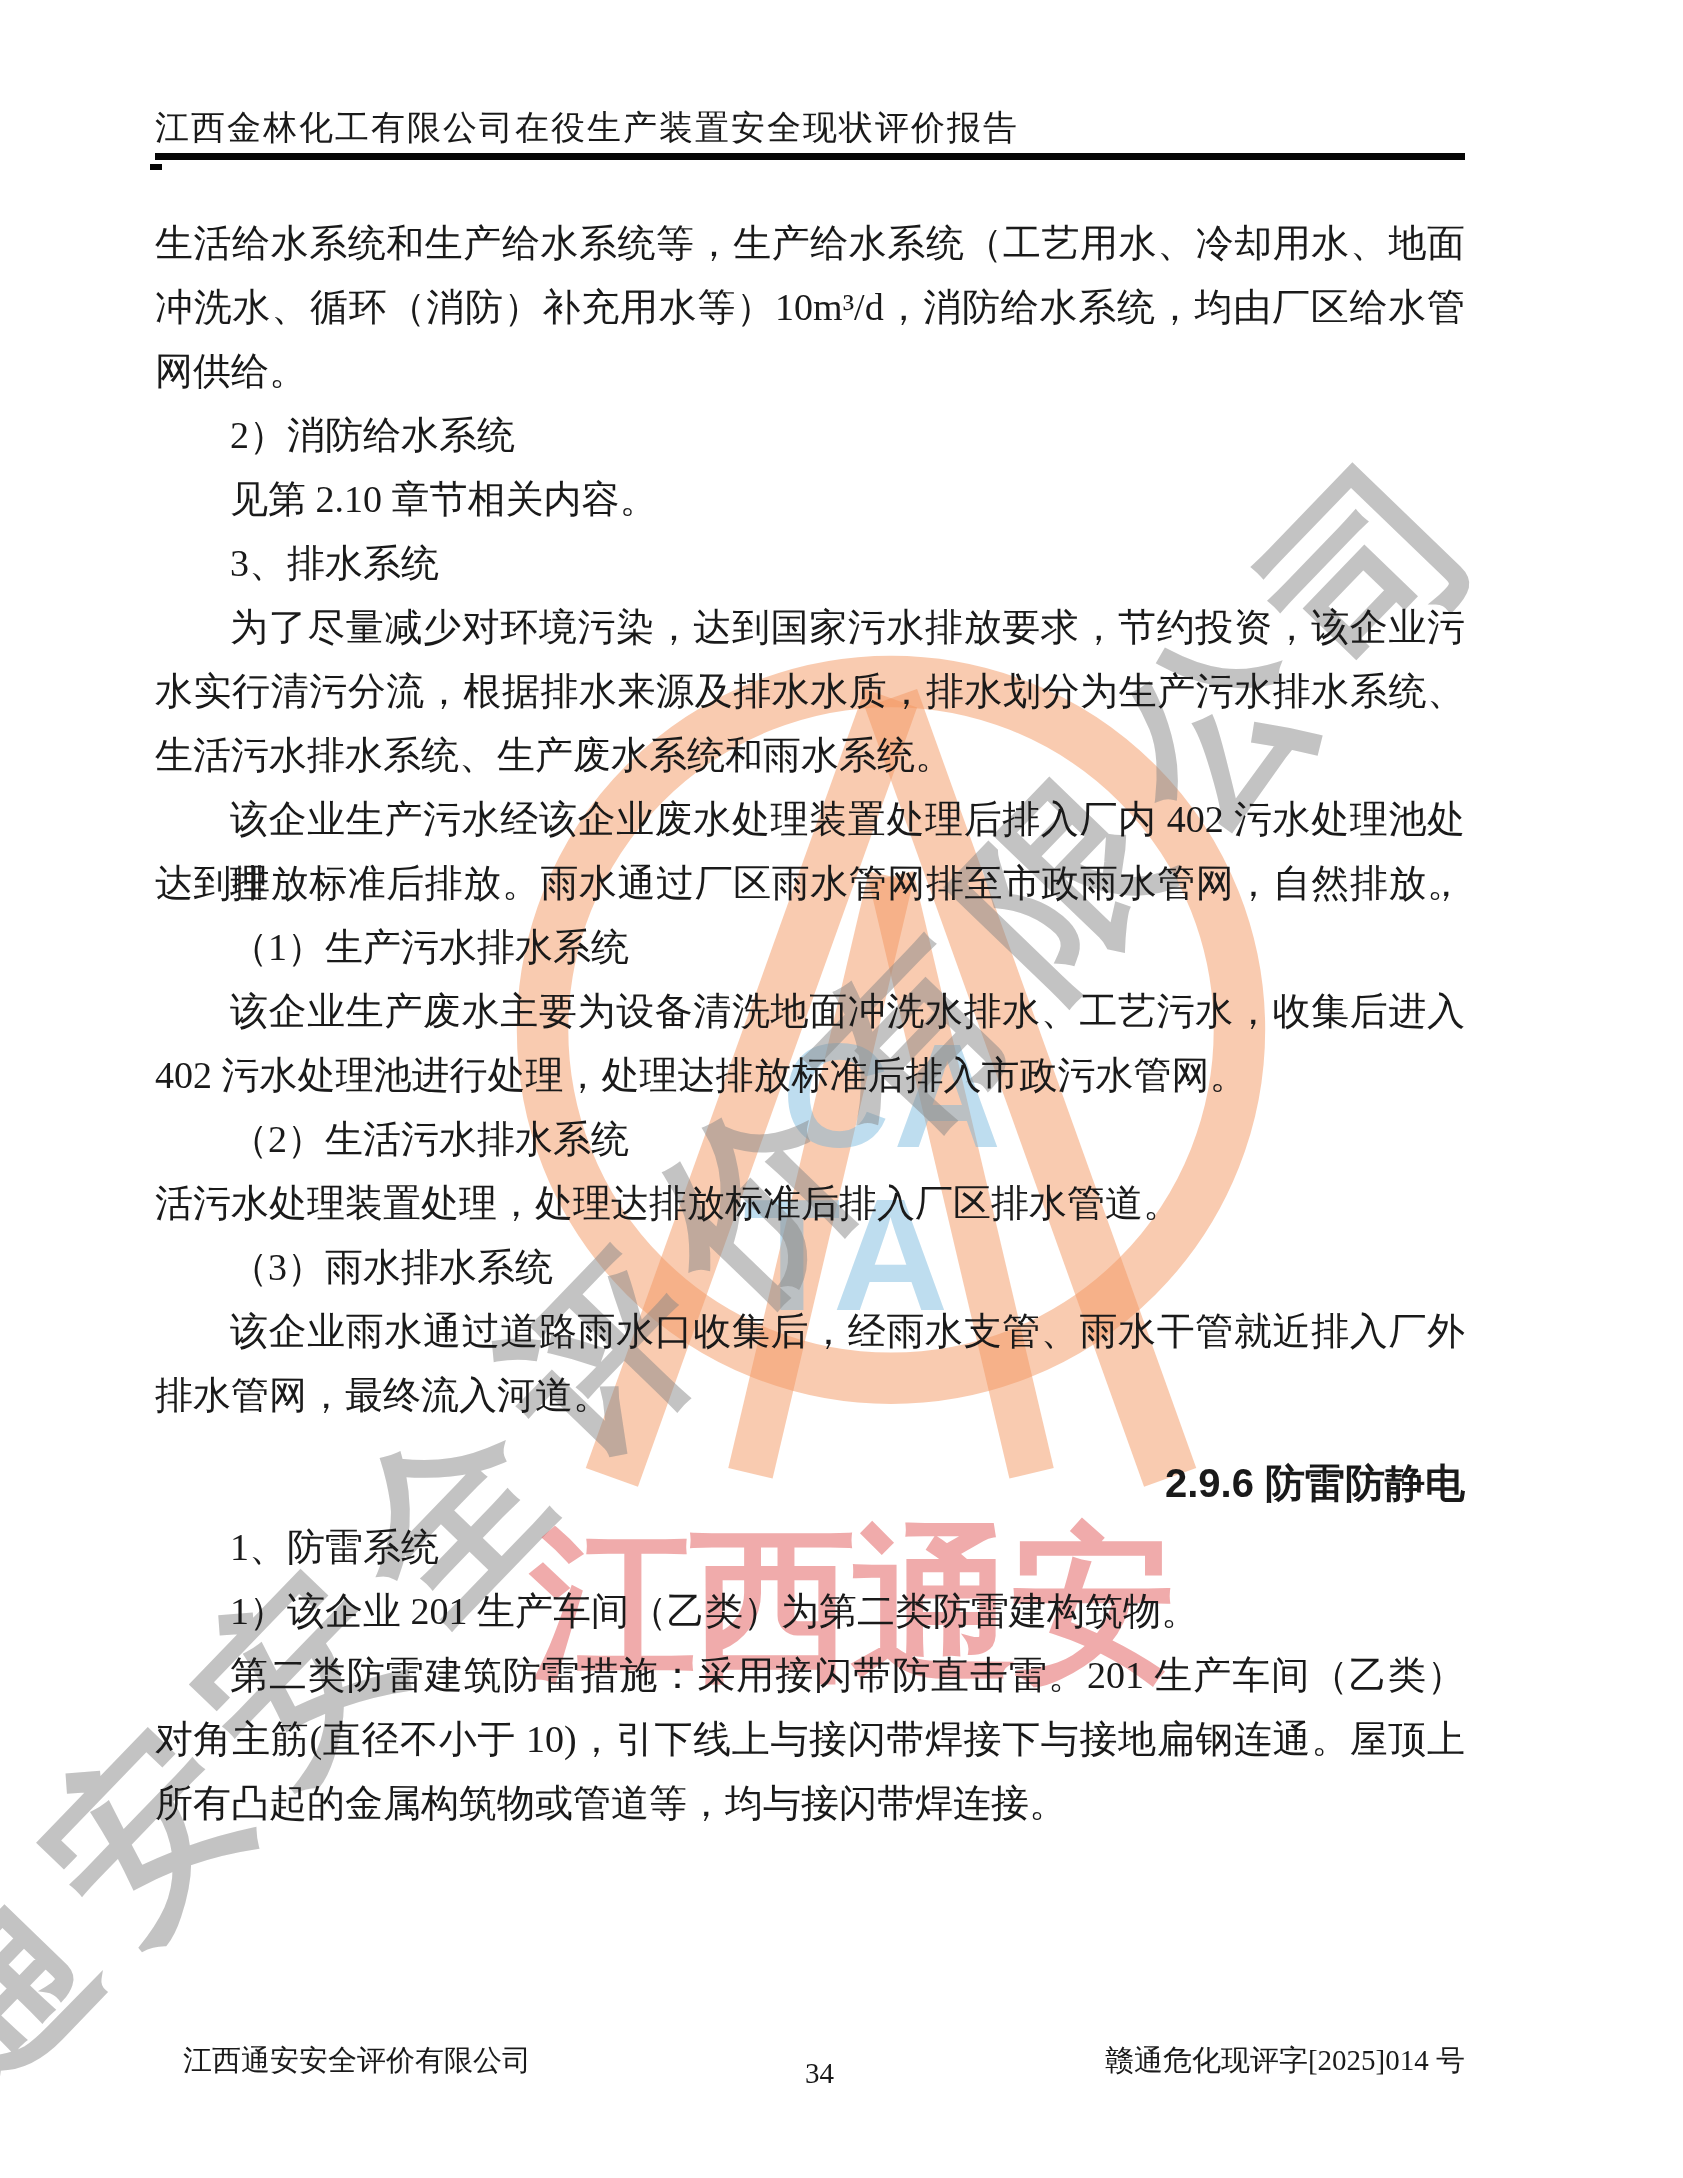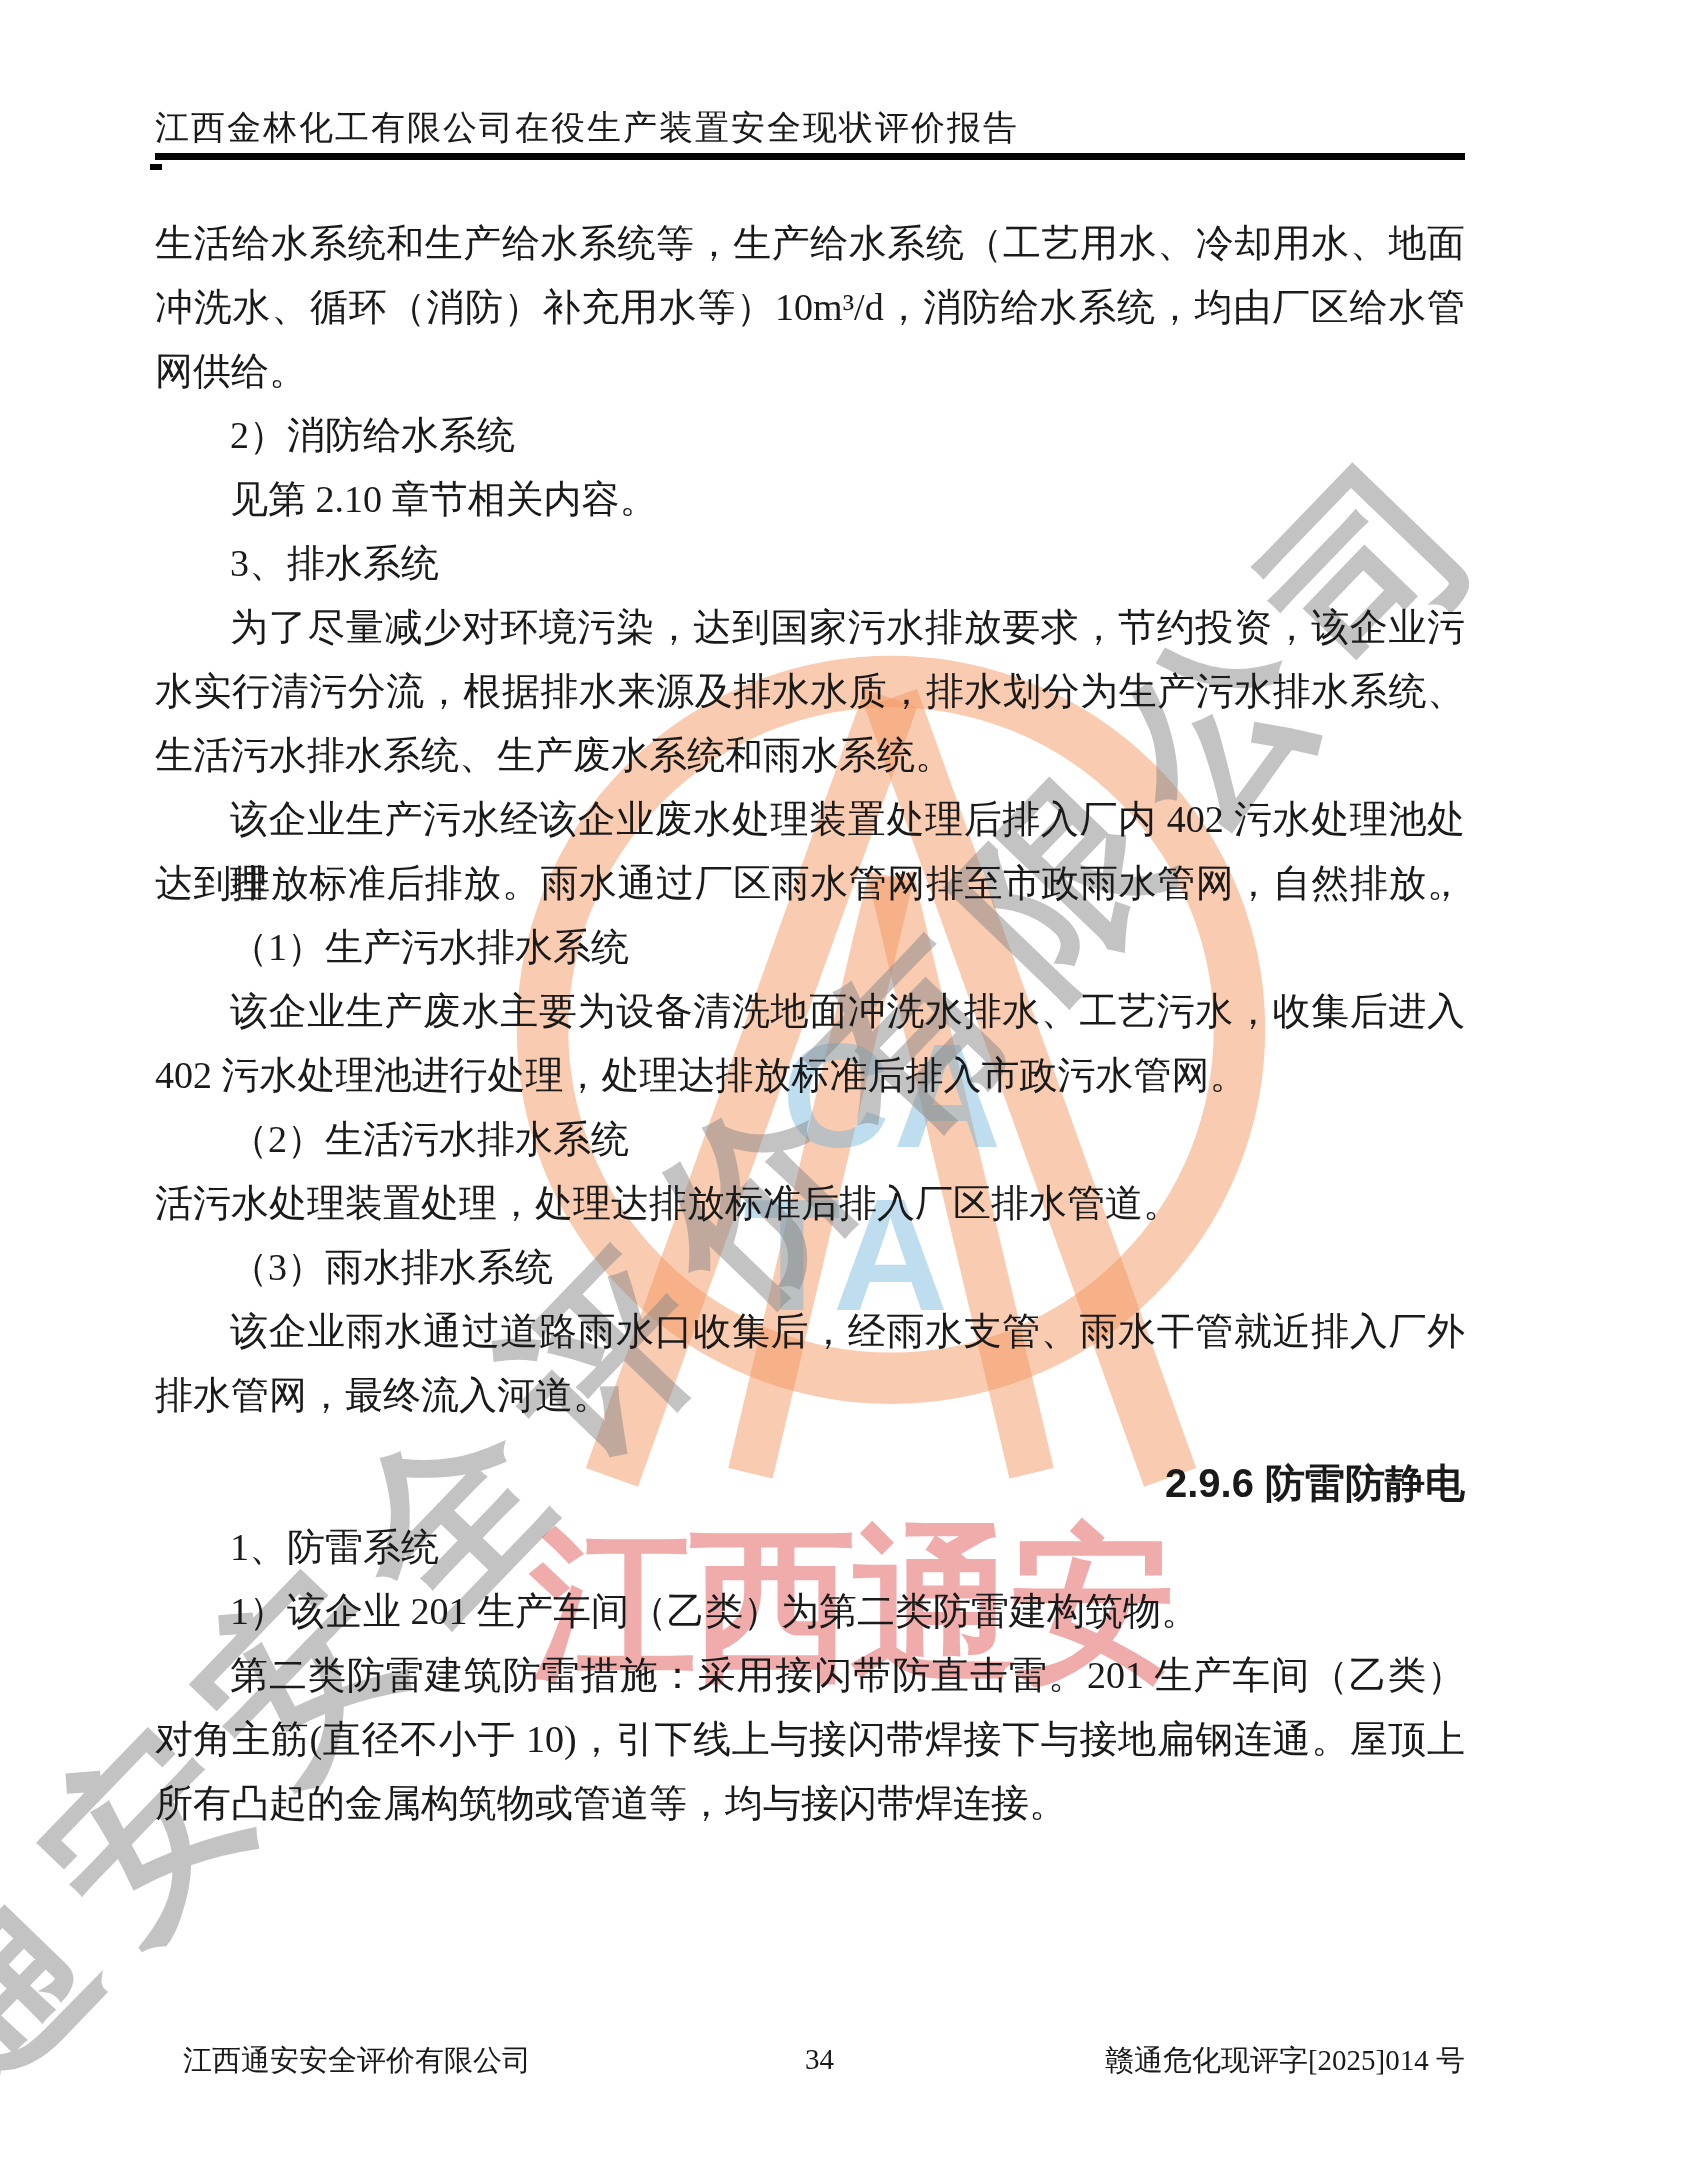--- a/index.html
+++ b/index.html
@@ -50,21 +50,21 @@
   .ln.jf{white-space:normal;text-align:justify;text-align-last:justify;}
   .ln.ind{padding-left:75px;}
   .ln.hd{
     margin-top:24px;
     font-family:"Liberation Sans","DejaVu Sans",sans-serif;
     font-weight:bold;font-size:40px;text-align:right;
   }
   
   .footer{position:absolute;left:0;top:2041px;width:1683px;height:40px;z-index:10;font-size:29px;}
   .ft-left{position:absolute;left:183px;top:0;}
-  .ft-page{position:absolute;left:0;top:2px;width:1639px;text-align:center;}
+  .ft-page{position:absolute;left:0;top:16px;width:1639px;text-align:center;}
   .ft-right{position:absolute;right:218px;top:0;}
 </style>
 </head>
 <body>
 
 <div class="page">
 
   <svg class="wm-logo" width="792" height="881" viewBox="0 0 800 890">
     <g stroke="rgba(243,152,98,0.50)" fill="none">
       <circle cx="400" cy="410" r="352" stroke-width="52"></circle>

